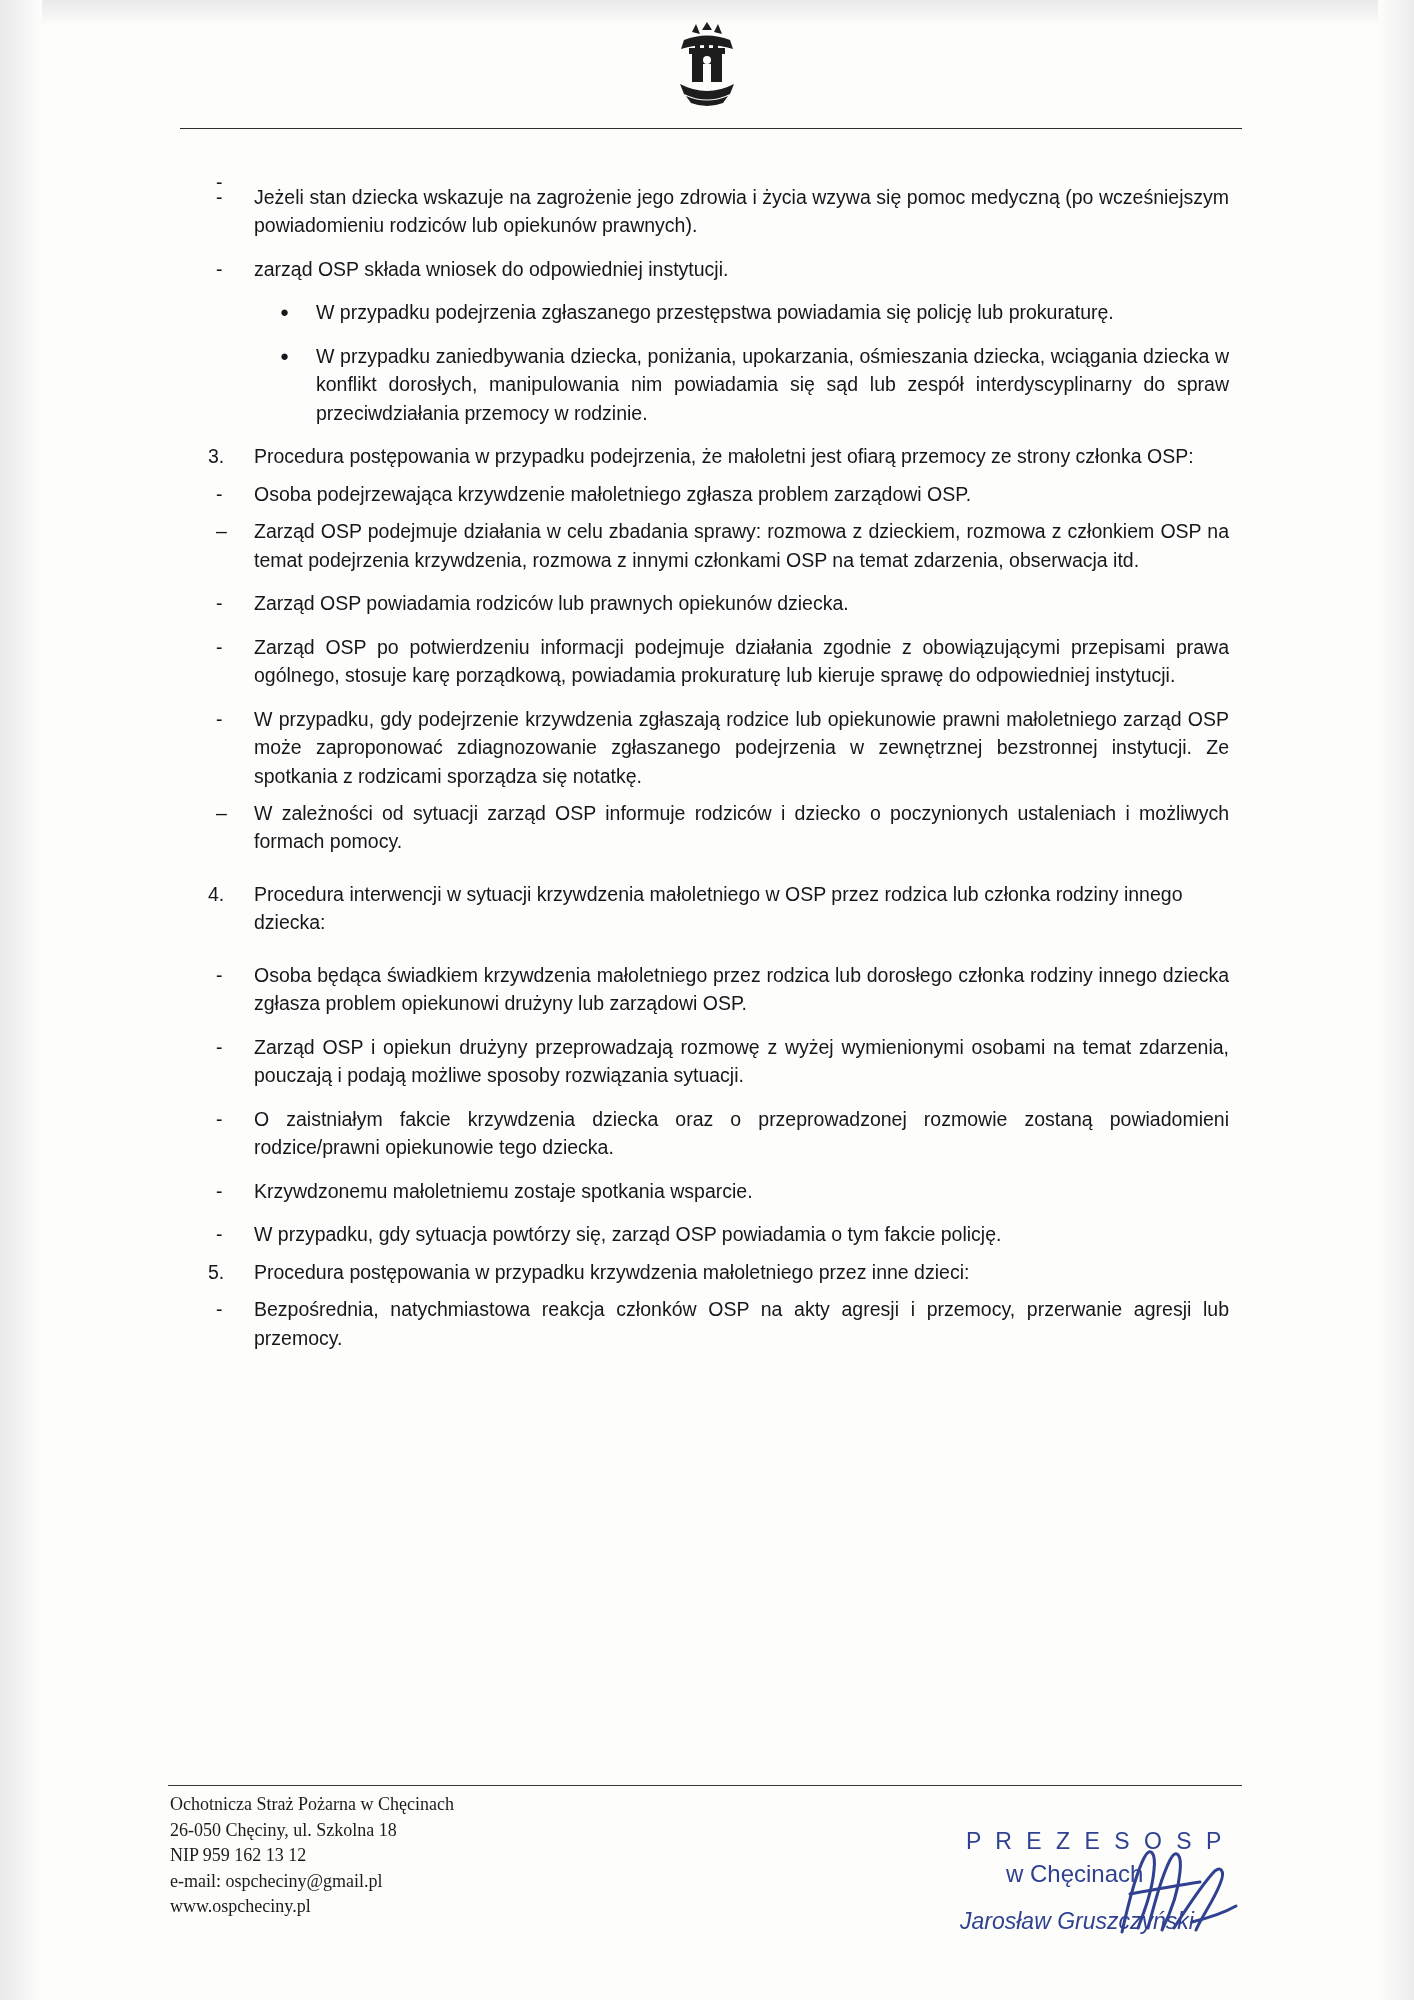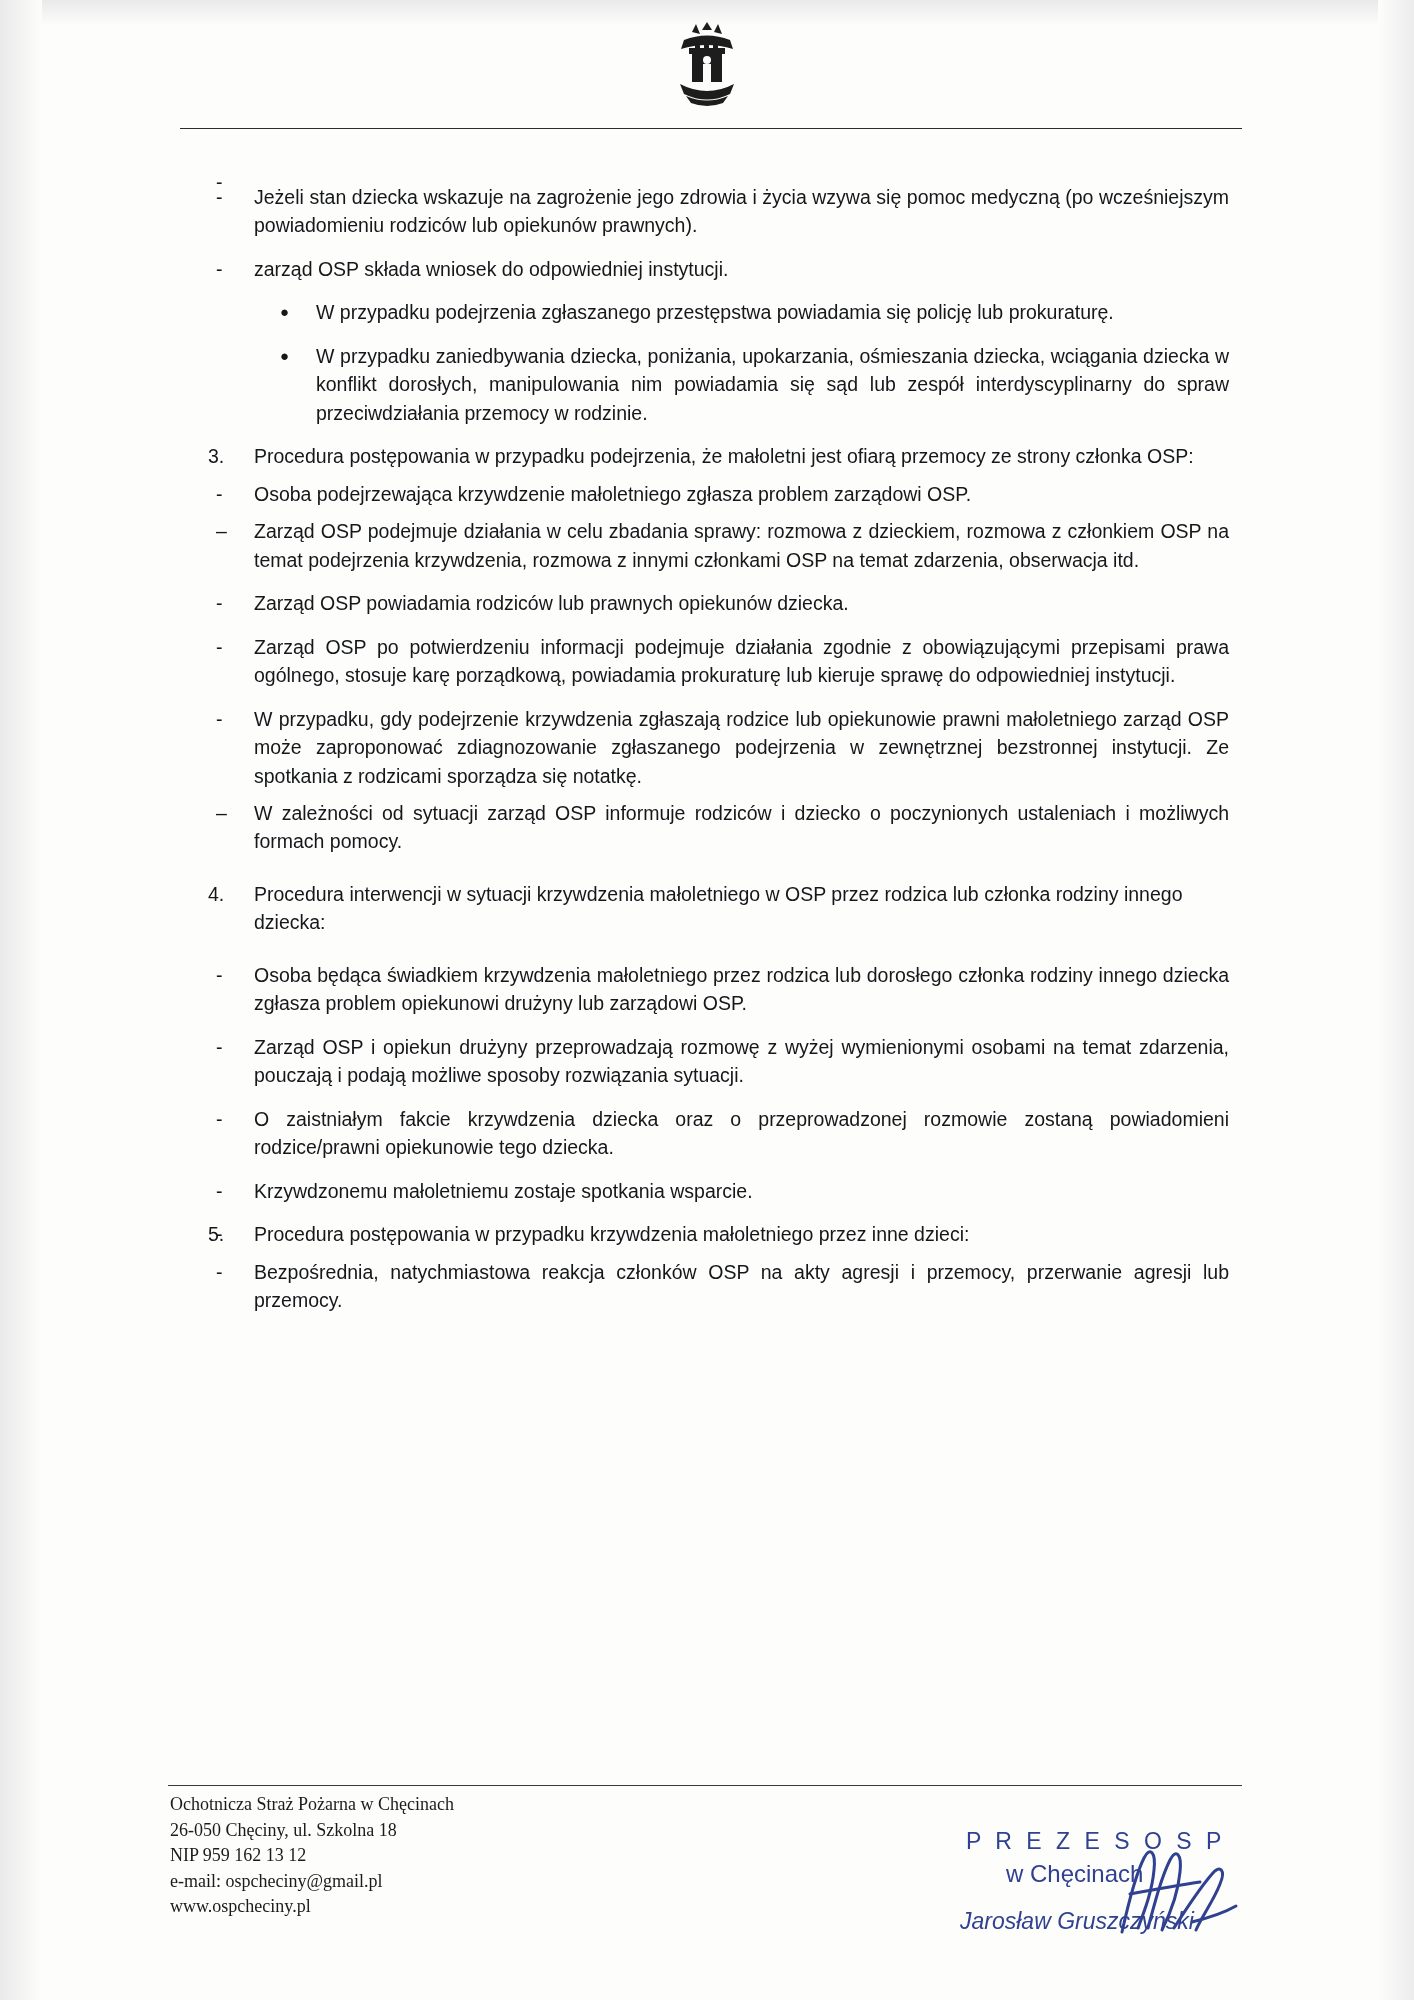--- a/index.html
+++ b/index.html
@@ -286,20 +286,21 @@
       <span>O zaistniałym fakcie krzywdzenia dziecka oraz o przeprowadzonej rozmowie zostaną powiadomieni rodzice/prawni opiekunowie tego dziecka.</span>
     </div>
 
     <div class="item">
       <span class="marker">-</span>
       <span>Krzywdzonemu małoletniemu zostaje spotkania wsparcie.</span>
     </div>
 
     <div class="item tight">
       <span class="marker">-</span>
+      <span>W przypadku, gdy sytuacja powtórzy się, zarząd OSP powiadamia o tym fakcie policję.</span>
     </div>
 
     <div class="numitem tight">
       <span class="marker">5.</span>
       <span>Procedura postępowania w przypadku krzywdzenia małoletniego przez inne dzieci:</span>
     </div>
 
     <div class="item">
       <span class="marker">-</span>
       <span>Bezpośrednia, natychmiastowa reakcja członków OSP na akty agresji i przemocy, przerwanie agresji lub przemocy.</span>

